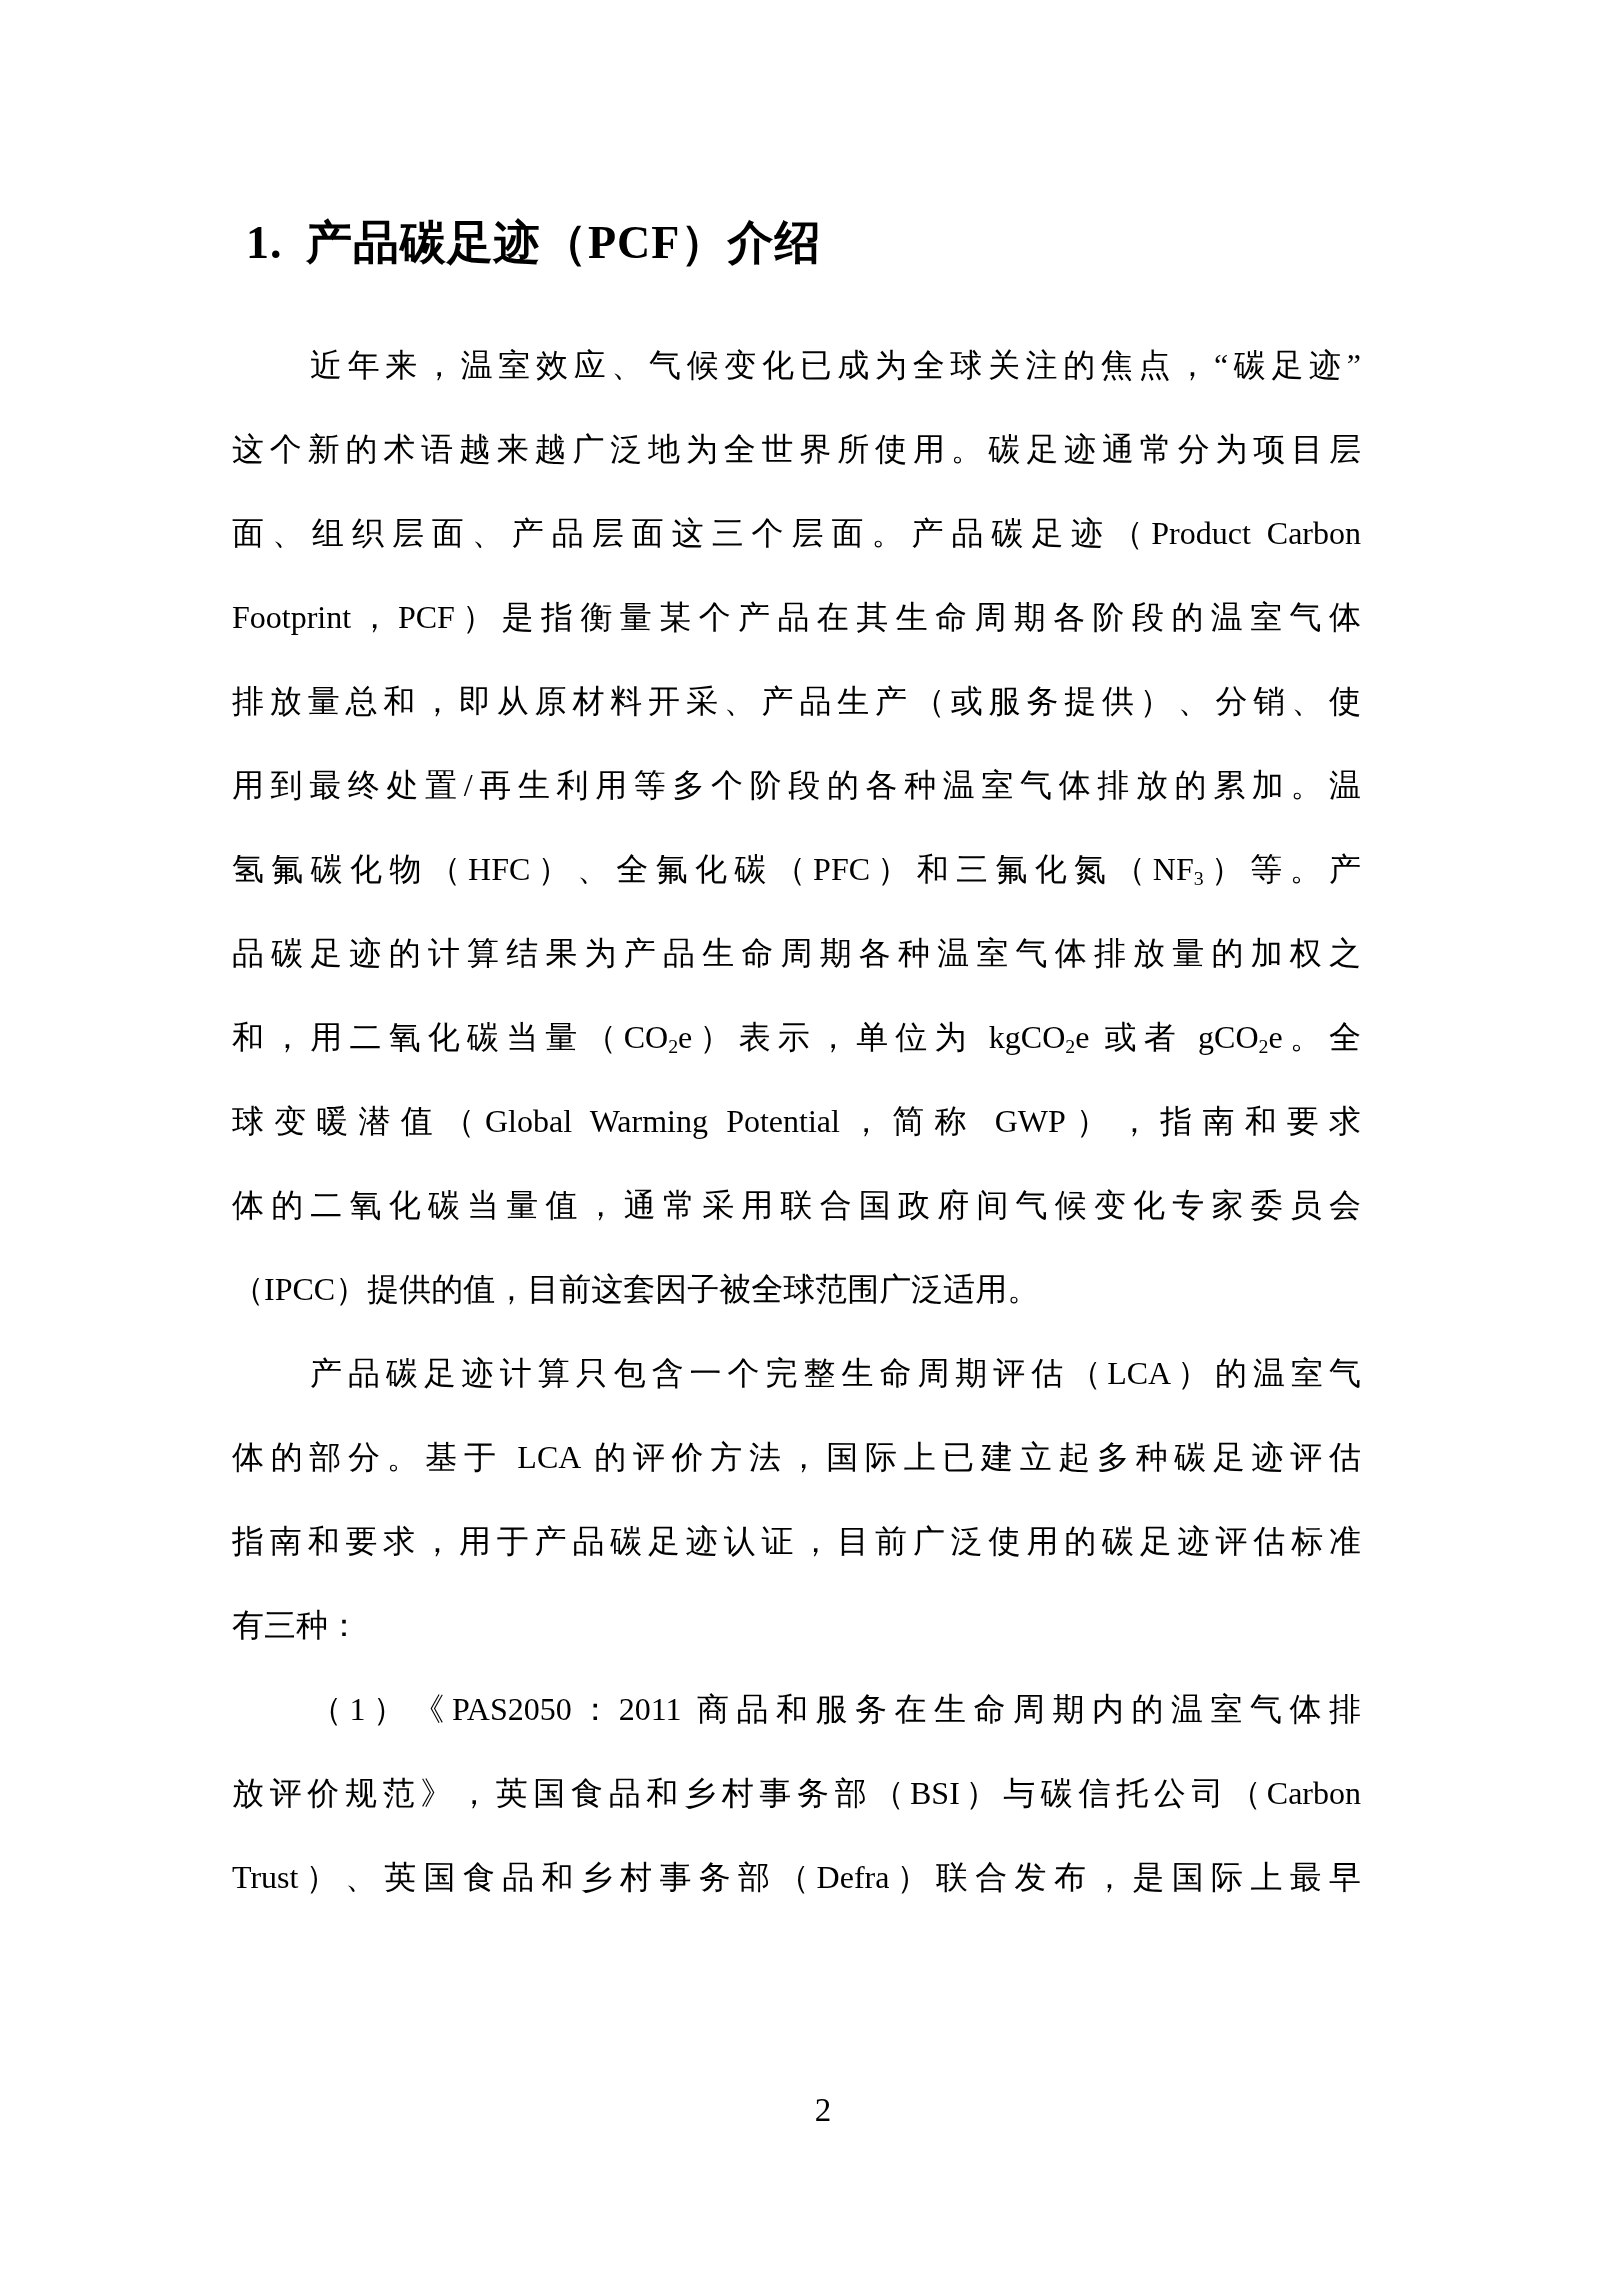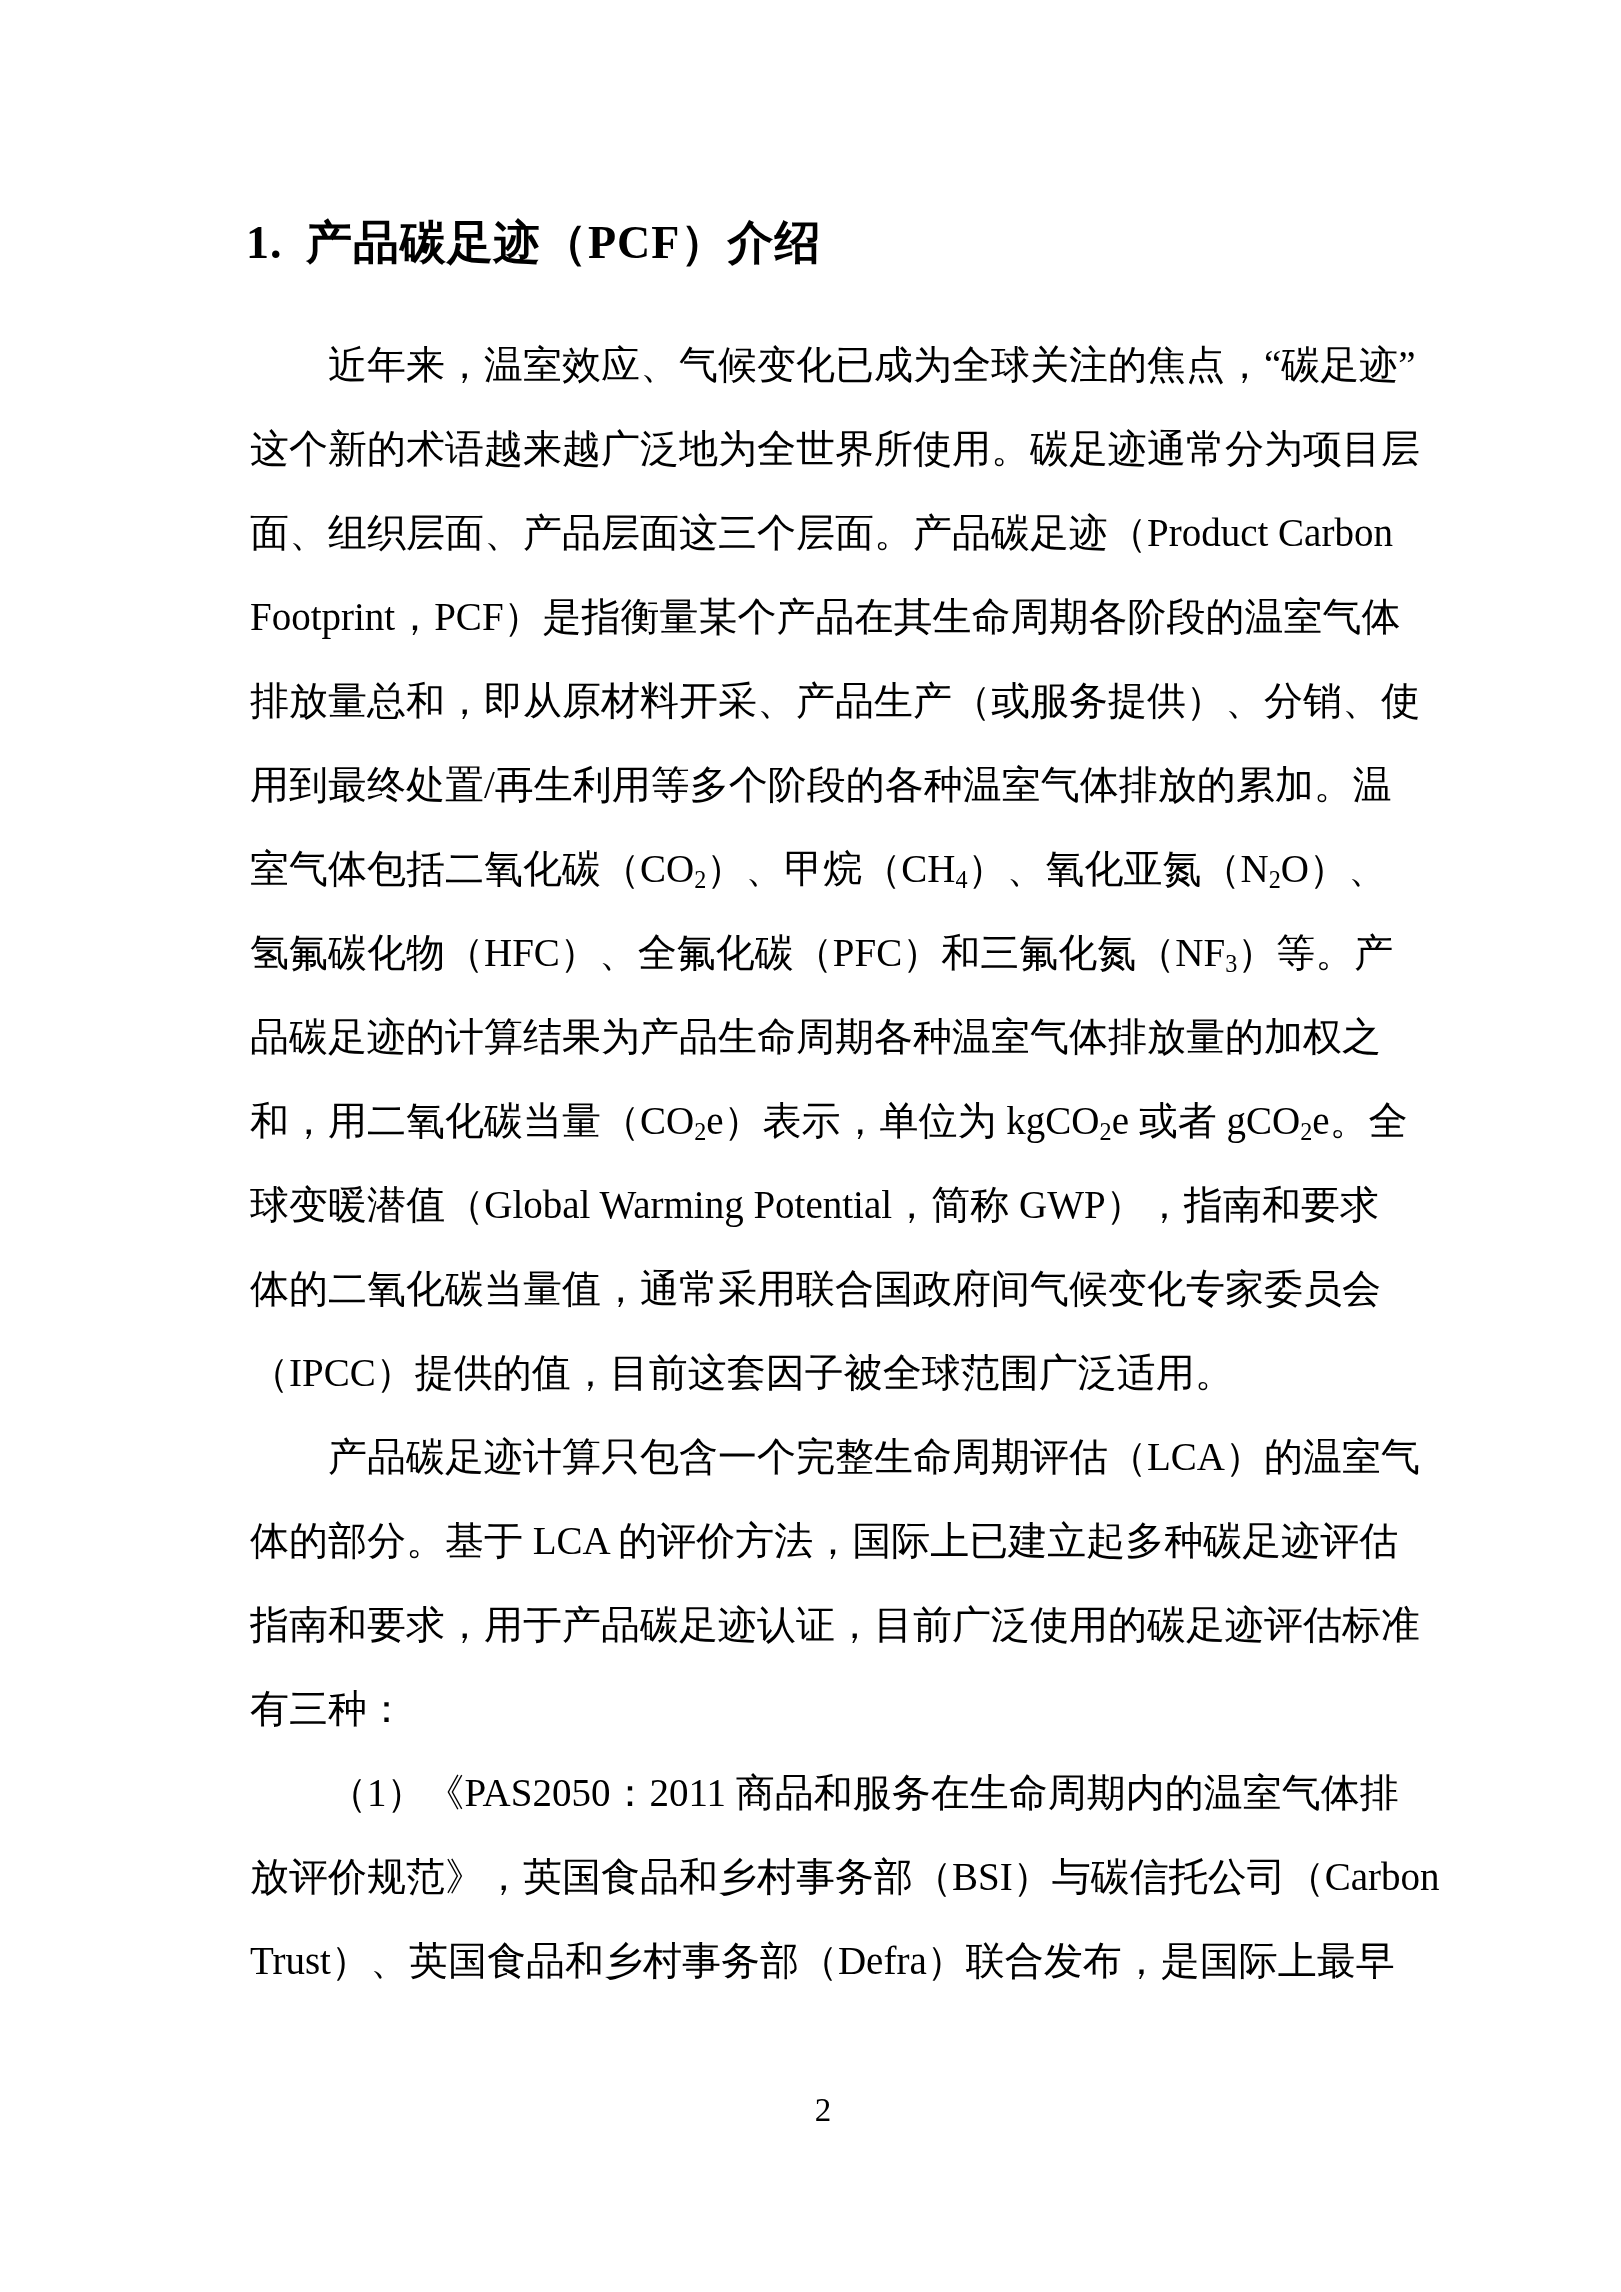--- a/index.html
+++ b/index.html
@@ -18,24 +18,24 @@
     left: 246px;
     top: 212px;
     font-size: 46px;
     font-weight: bold;
     white-space: nowrap;
     letter-spacing: 1px;
   }
   .heading .num { margin-right: 23.5px; }
   .doc-body {
     position: absolute;
-    left: 250px;
+    left: 232px;
     top: 323px;
     width: 1129px;
-    font-size: 39px;
+    font-size: 32px;
     line-height: 84px;
   }
   .line {
     height: 84px;
     text-align: justify;
     text-align-last: justify;
     white-space: nowrap;
   }
   .line.indent { padding-left: 78px; }
   .line.end { text-align-last: left; font-family: Liberation Serif, serif; }
@@ -62,21 +62,20 @@
     <span class="num">1.</span><span>产品碳足迹（PCF）介绍</span>
   </div>
 
   <div class="doc-body">
       <div class="line indent">近年来，温室效应、气候变化已成为全球关注的焦点，“碳足迹”</div>
       <div class="line">这个新的术语越来越广泛地为全世界所使用。碳足迹通常分为项目层</div>
       <div class="line">面、组织层面、产品层面这三个层面。产品碳足迹（Product Carbon</div>
       <div class="line">Footprint，PCF）是指衡量某个产品在其生命周期各阶段的温室气体</div>
       <div class="line">排放量总和，即从原材料开采、产品生产（或服务提供）、分销、使</div>
       <div class="line">用到最终处置/再生利用等多个阶段的各种温室气体排放的累加。温</div>
-      <div class="line">室气体包括二氧化碳（CO<sub>2</sub>）、甲烷（CH<sub>4</sub>）、氧化亚氮（N<sub>2</sub>O）、</div>
       <div class="line">氢氟碳化物（HFC）、全氟化碳（PFC）和三氟化氮（NF<sub>3</sub>）等。产</div>
       <div class="line">品碳足迹的计算结果为产品生命周期各种温室气体排放量的加权之</div>
       <div class="line">和，用二氧化碳当量（CO<sub>2</sub>e）表示，单位为 kgCO<sub>2</sub>e 或者 gCO<sub>2</sub>e。全</div>
       <div class="line">球变暖潜值（Global Warming Potential，简称 GWP），指南和要求</div>
       <div class="line">体的二氧化碳当量值，通常采用联合国政府间气候变化专家委员会</div>
       <div class="line end">（IPCC）提供的值，目前这套因子被全球范围广泛适用。</div>
       <div class="line indent">产品碳足迹计算只包含一个完整生命周期评估（LCA）的温室气</div>
       <div class="line">体的部分。基于 LCA 的评价方法，国际上已建立起多种碳足迹评估</div>
       <div class="line">指南和要求，用于产品碳足迹认证，目前广泛使用的碳足迹评估标准</div>
       <div class="line end">有三种：</div>

